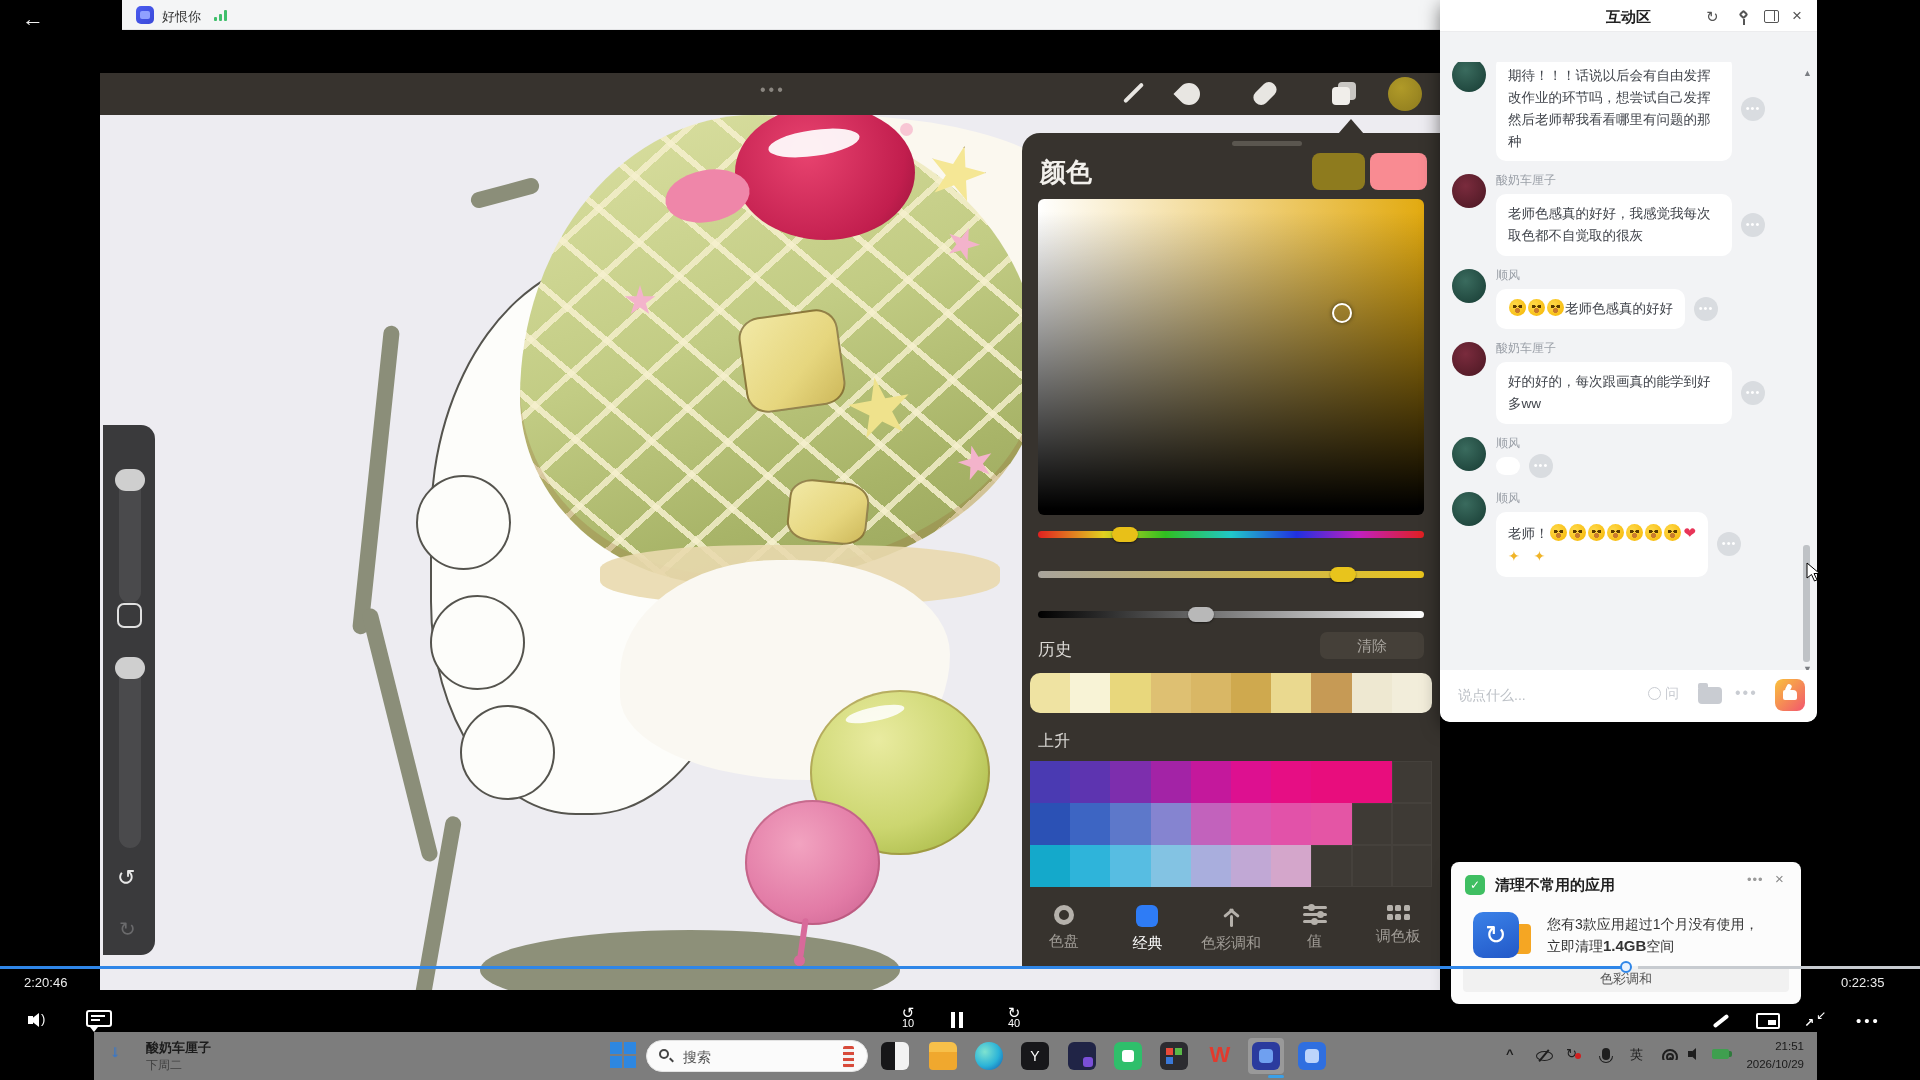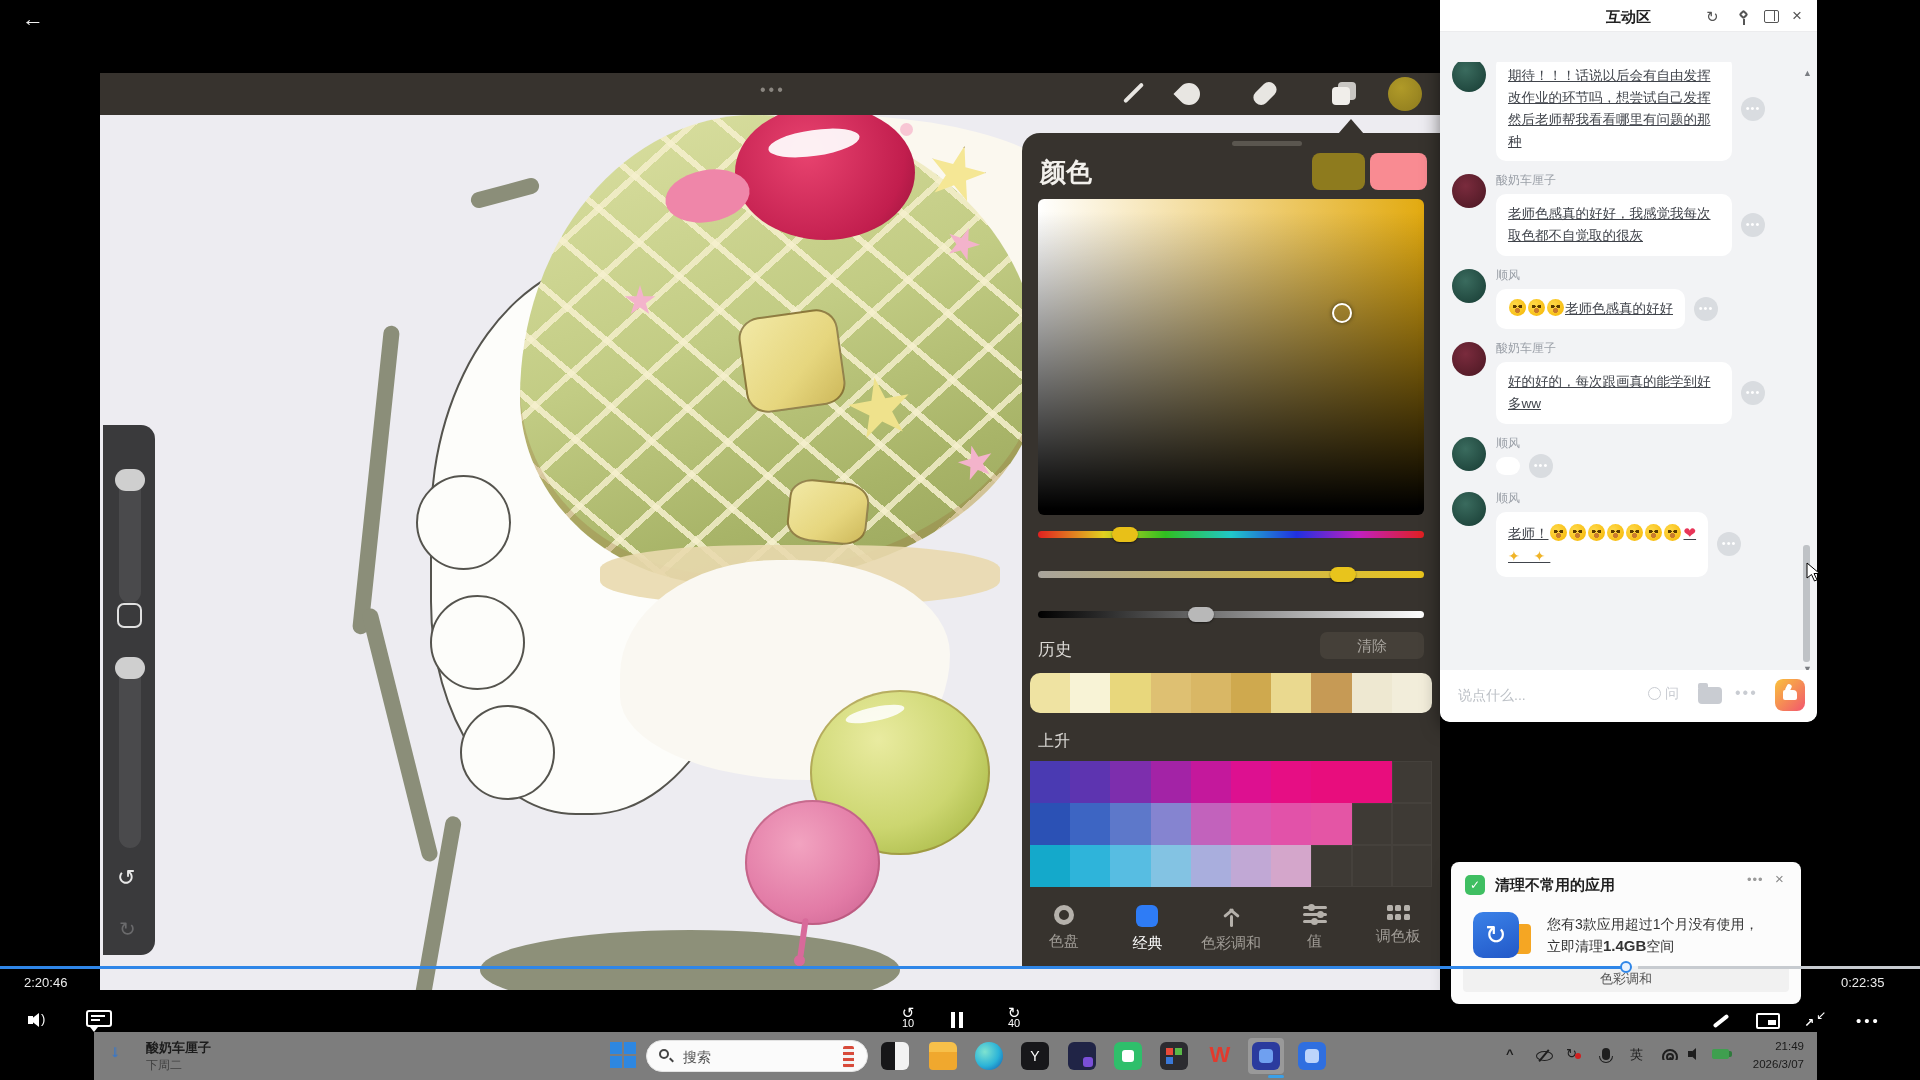--- a/index.html
+++ b/index.html
@@ -139,21 +139,21 @@
   #ch-search { left:284px; top:8px; width:14px; height:14px; }
   #ch-search i { position:absolute; width:9px; height:9px; border:1.5px solid #444; border-radius:50%; }
   #ch-search b { position:absolute; left:9px; top:9px; width:5px; height:1.5px; background:#444; transform:rotate(45deg); }
   #ch-profile { left:305px; top:7px; font-size:13px; color:#333; }
   #ch-msgs { left:0; top:62px; width:360px; height:598px; padding:6px 8px 0 12px; overflow:hidden; }
   .msg { position:relative; margin-bottom:11px; padding-left:44px; }
   .msg .avatar { position:absolute; left:0; top:2px; width:34px; height:34px; border-radius:50%; }
   .av-green { background:radial-gradient(circle at 40% 35%, #3a6b5e, #173b33); }
   .av-maroon { background:radial-gradient(circle at 40% 35%, #7a2b3d, #4a1722); }
   .msg .name { font-size:12px; color:#9ba0a8; margin:0 0 5px; }
-  .msg .bubble { position:relative; display:inline-block; background:#fff; border-radius:10px; padding:9px 12px; font-size:13.5px; line-height:1.62; color:#40444b; max-width:236px;text-decoration:underline; }
+  .msg .bubble { position:relative; display:inline-block; background:#fff; border-radius:10px; padding:9px 12px; font-size:13.5px; line-height:1.62; color:#40444b; max-width:236px; }
   .msg .more { position:absolute; right:-33px; top:50%; transform:translateY(-50%); width:24px; height:24px; border-radius:50%; background:#d9dce0; color:#fff; font-size:11px; text-align:center; line-height:23px; letter-spacing:1px; }
   .eface { display:inline-block; width:17px; height:17px; border-radius:50%; vertical-align:-3px; margin:0 1px;
     background:radial-gradient(circle 2px at 34% 44%, #5a3a00 95%, transparent),
                radial-gradient(circle 2px at 66% 44%, #5a3a00 95%, transparent),
                radial-gradient(circle 2.5px at 50% 68%, #c97b2d 95%, transparent),
                radial-gradient(circle at 35% 35%, #ffd94a, #f5b501); }
   .heart { color:#e83558; font-size:15px; margin-left:2px; }
   .sparkles { color:#f0b428; letter-spacing:5px; font-size:14px; }
   #ch-up { left:363px; top:68px; font-size:9px; color:#7a7d82; }
   #ch-down { left:363px; top:664px; font-size:9px; color:#7a7d82; }
@@ -257,20 +257,38 @@
   #tr-bat i { position:absolute; right:-3px; top:2px; width:3px; height:6px; background:#2e7a3c; border-radius:0 2px 2px 0; }
   #clock { left:1640px; top:6px; width:70px; text-align:right; font-size:11.5px; line-height:1.55; color:#1a1a1a; }
 </style>
 </head>
 <body>
 
 <div id="stage">
 
   <div class="abs" id="back-arrow">←</div>
 
+  <div class="abs" id="titlebar">
+    <div class="abs" id="tb-appicon">
+        <i></i>
+      </div>
+    <div class="abs" id="tb-title">好恨你</div>
+    <div class="abs" id="tb-signal">
+        <i style="height:4px"></i>
+        <i style="height:7px"></i>
+        <i style="height:11px"></i>
+      </div>
+    <div class="abs" id="tb-pin">
+        <i></i>
+        <b></b>
+      </div>
+    <div class="abs" id="tb-min"></div>
+    <div class="abs" id="tb-max"></div>
+    <div class="abs" id="tb-close">×</div>
+  </div>
 
   <div class="abs" id="ptoolbar">
     <div class="abs" id="pt-dots">•••</div>
     <div class="abs pt-brush"></div>
     <div class="abs pt-smudge"></div>
     <div class="abs pt-eraser"></div>
     <div class="abs pt-layers1"></div>
     <div class="abs pt-layers2"></div>
     <div class="abs" id="pt-color"></div>
   </div>
@@ -634,18 +652,18 @@
         <em></em>
       </div>
     <div class="abs" id="tr-spk">
         <i></i>
         <b></b>
       </div>
     <div class="abs" id="tr-bat">
         <i></i>
       </div>
     <div class="abs" id="clock">
-      <div>21:49</div>
-      <div>2026/3/07</div>
+      <div>21:51</div>
+      <div>2026/10/29</div>
     </div>
   </div>
 
 </div>
 
 </body></html>

